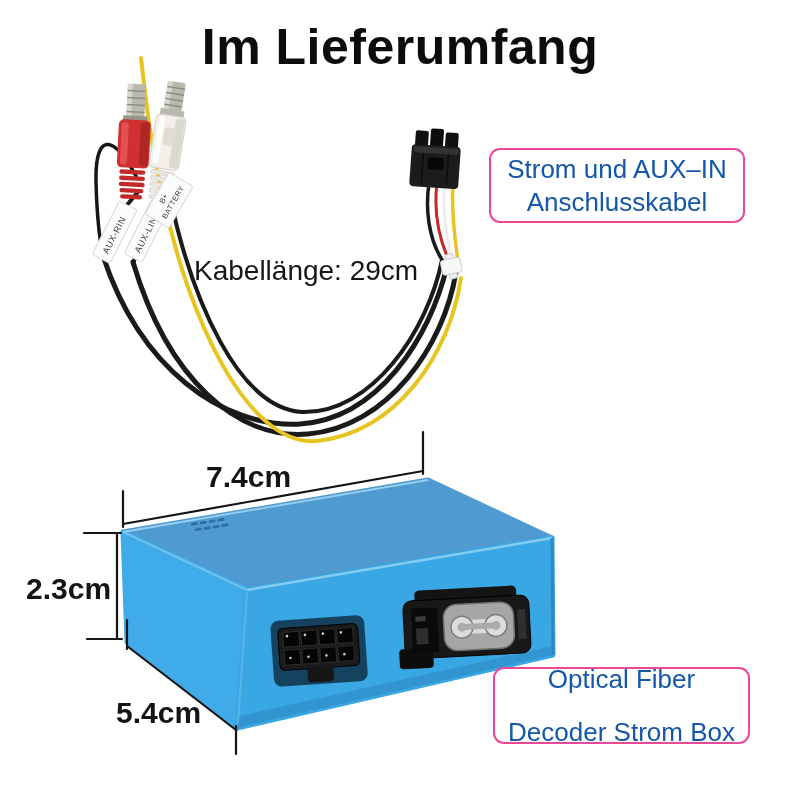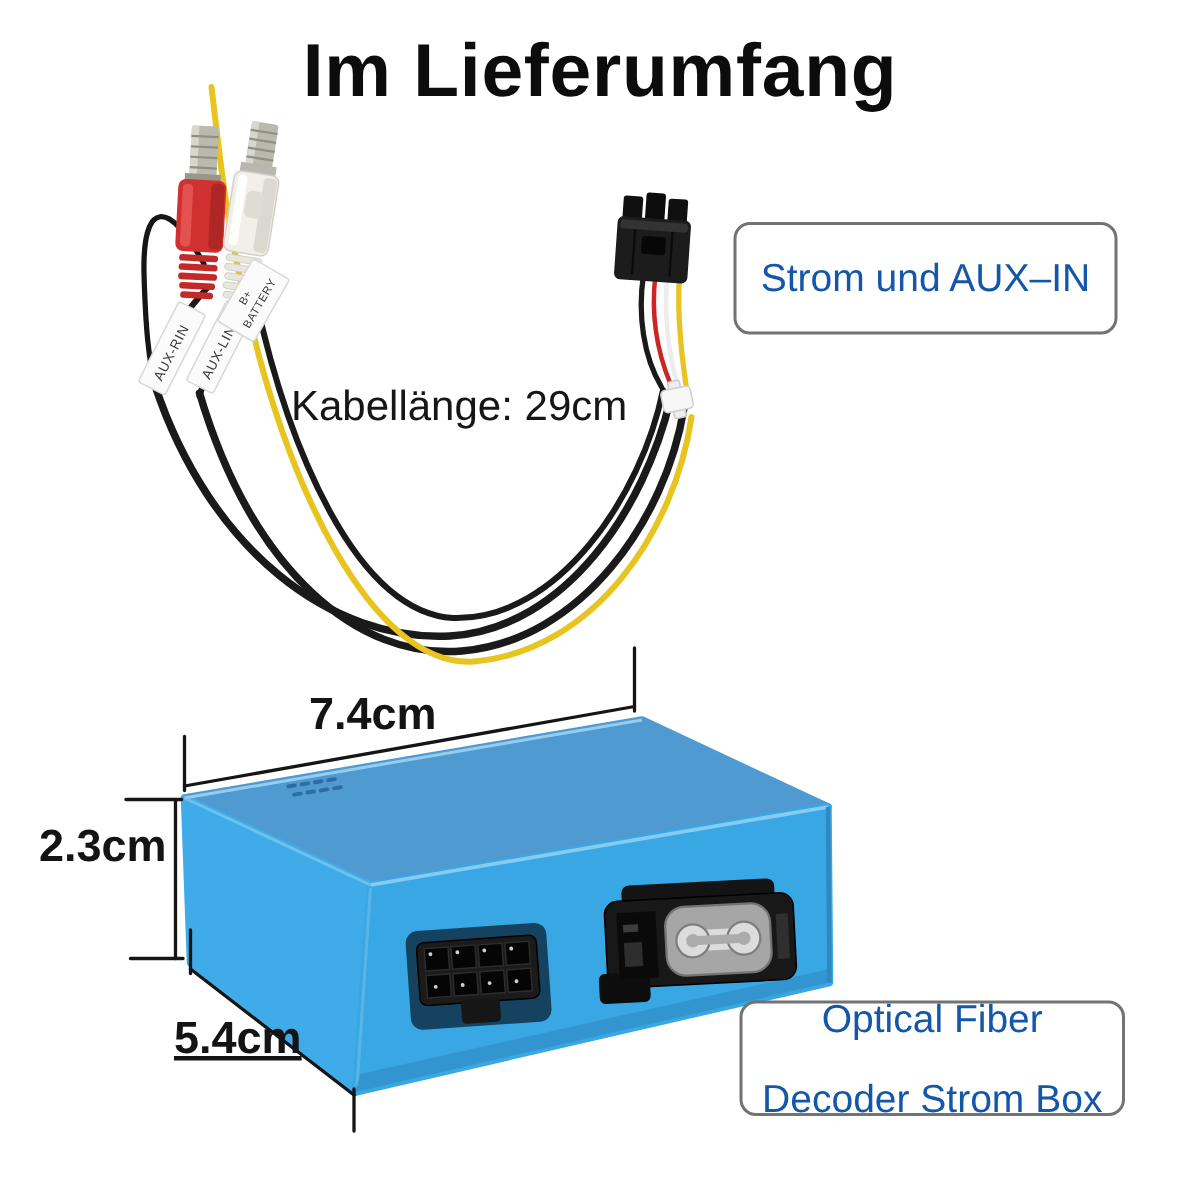--- a/index.html
+++ b/index.html
@@ -5,23 +5,23 @@
   html,body{margin:0;padding:0;background:#ffffff;}
   .canvas{position:relative;width:800px;height:800px;background:#ffffff;overflow:hidden;
           font-family:"Liberation Sans", sans-serif;}
   .scene{position:absolute;left:0;top:0;z-index:1;}
   .page-title{position:absolute;left:0;top:18px;width:800px;text-align:center;z-index:2;
               font-size:50px;font-weight:800;color:#0c0c0c;letter-spacing:.5px;}
   .length-label{position:absolute;left:194px;top:255px;z-index:2;
                 font-size:28px;font-weight:500;color:#161616;text-align:center;}
   .dim-label{position:absolute;z-index:2;font-size:30px;font-weight:600;color:#141414;}
   .dim-w{left:206px;top:460px;}
-  .dim-h{left:26px;top:548px;}
-  .dim-d{left:116px;top:676px;text-decoration:underline;}
-  .callout{position:absolute;z-index:2;background:#ffffff;border:2px solid #737373;border-radius:11px;
+  .dim-h{left:26px;top:572px;}
+  .dim-d{left:116px;top:696px;}
+  .callout{position:absolute;z-index:2;background:#ffffff;border:2px solid #ec4899;border-radius:11px;
            display:flex;flex-direction:column;align-items:center;justify-content:center;
            font-size:26px;font-weight:500;line-height:33px;color:#1457a9;text-align:center;}
   .callout-cable{left:489px;top:148px;width:252px;height:71px;}
   .callout-box{left:493px;top:667px;width:253px;height:73px;gap:20px;}
   .tag-text{font-family:"Liberation Sans", sans-serif;fill:#3a3a3a;}
 </style>
 </head>
 <body>
 
 <div class="canvas">
@@ -204,20 +204,21 @@
   </svg>
 
   <div class="length-label">Kabellänge: 29cm</div>
 
   <div class="dim-label dim-w">7.4cm</div>
   <div class="dim-label dim-h">2.3cm</div>
   <div class="dim-label dim-d">5.4cm</div>
 
   <div class="callout callout-cable">
     <span>Strom und AUX–IN</span>
+    <span>Anschlusskabel</span>
   </div>
 
   <div class="callout callout-box">
     <span>Optical Fiber</span>
     <span>Decoder Strom Box</span>
   </div>
 
 </div>
 
 </body></html>

